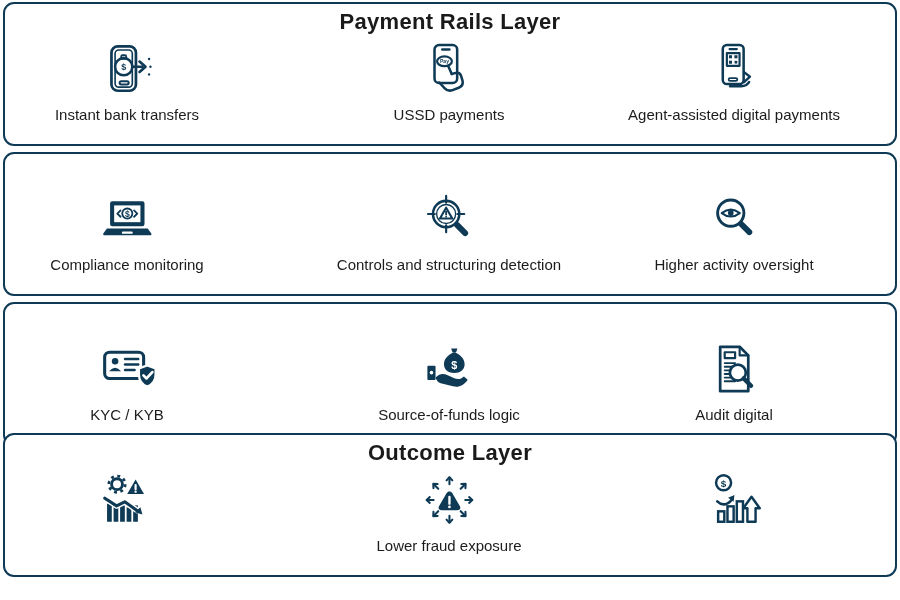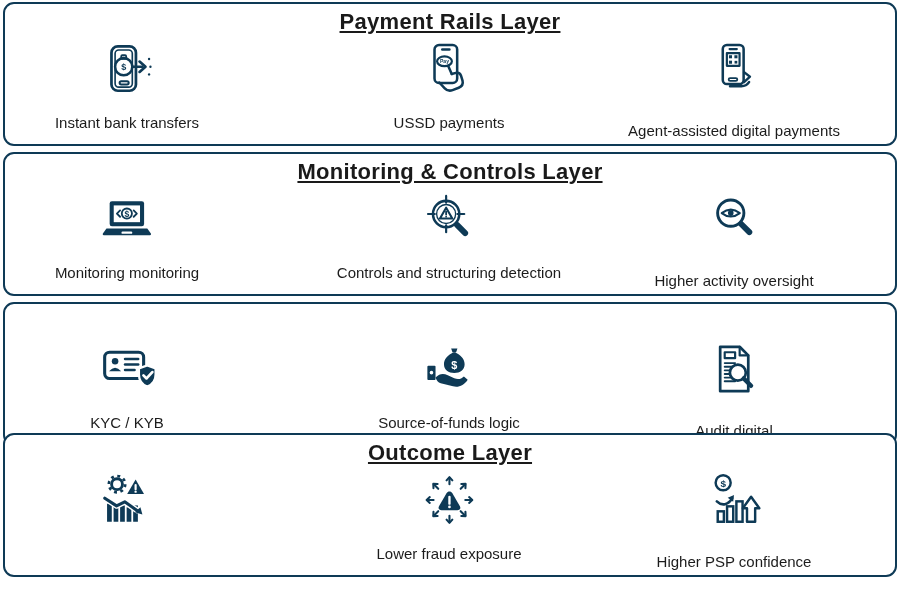--- a/index.html
+++ b/index.html
@@ -1,27 +1,27 @@
 <!DOCTYPE html>
 <html><head>
 <meta charset="utf-8">
 <style>
   html,body{margin:0;padding:0;background:#ffffff;}
   body{width:900px;height:600px;font-family:"Liberation Sans",sans-serif;}
   .diagram{position:relative;width:900px;height:600px;background:#ffffff;overflow:hidden;}
   .layer{position:absolute;left:3px;width:894px;height:144px;box-sizing:border-box;
          border:2.5px solid #0e3a56;border-radius:11px;background:#ffffff;}
   .layer-title{margin:0;padding-top:5px;text-align:center;font-size:22px;font-weight:700;
-               letter-spacing:0.3px;color:#1a1a1a;text-decoration:underline;}
+               letter-spacing:0.3px;color:#1a1a1a;}
   .item{position:absolute;top:36px;transform:translateX(-50%);display:flex;
         flex-direction:column;align-items:center;}
   .item .icon{width:58px;height:58px;color:#0e3a56;}
   .item .icon svg{width:100%;height:100%;display:block;}
-  .item .label{margin-top:16px;font-size:15px;color:#1c1c1c;white-space:nowrap;}
-  .pos-1{left:122px;} .pos-2{left:444px;} .pos-3{left:729px;gap:8px;}
+  .item .label{margin-top:8px;font-size:15px;color:#1c1c1c;white-space:nowrap;}
+  .pos-1{left:122px;} .pos-2{left:444px;} .pos-3{left:729px;}
   .box-1{top:2px;} .box-2{top:152px;} .box-3{top:302px;} .box-4{top:433px;}
   text{font-family:"Liberation Sans",sans-serif;}
 </style>
 </head>
 <body>
 
 <div class="diagram">
 
   <section class="layer box-1">
     <h2 class="layer-title">Payment Rails Layer</h2>
@@ -80,36 +80,35 @@
             <rect x="26.3" y="22.8" width="3.4" height="3.4"></rect>
             <rect x="32.5" y="23" width="3" height="3"></rect>
           </g>
         </svg>
       </span>
       <span class="label">Agent-assisted digital payments</span>
     </div>
   </section>
 
   <section class="layer box-2">
-    <h2 class="layer-title">Monitoring &amp; Controls Layer</h2>
 
     <div class="item pos-1">
       <span class="icon">
         <svg viewBox="0 0 64 64">
           <rect x="13" y="12.5" width="38" height="27.5" rx="2.5" fill="currentColor"></rect>
           <rect x="17.5" y="17" width="29" height="18.5" fill="#ffffff"></rect>
           <circle cx="32" cy="26" r="5.6" fill="none" stroke="currentColor" stroke-width="2"></circle>
           <text x="32" y="29.8" text-anchor="middle" font-size="9.5" font-weight="bold" fill="currentColor">$</text>
           <path d="M24.5 22.5 L21 26 L24.5 29.5" fill="none" stroke="currentColor" stroke-width="2" stroke-linecap="round" stroke-linejoin="round"></path>
           <path d="M39.5 22.5 L43 26 L39.5 29.5" fill="none" stroke="currentColor" stroke-width="2" stroke-linecap="round" stroke-linejoin="round"></path>
           <path d="M9.5 42.5 h45 l4 5.5 q0.8 2 -2 2 h-49 q-2.8 0 -2 -2 z" fill="currentColor"></path>
           <rect x="26" y="45.8" width="12" height="2.6" rx="1.3" fill="#ffffff"></rect>
         </svg>
       </span>
-      <span class="label">Monitoring monitoring</span>
+      <span class="label">Compliance monitoring</span>
     </div>
 
     <div class="item pos-2">
       <span class="icon">
         <svg viewBox="0 0 64 64">
           <g fill="none" stroke="currentColor" stroke-linecap="round" stroke-linejoin="round">
             <circle cx="29" cy="26.5" r="14.5" stroke-width="2.8"></circle>
             <circle cx="29" cy="26.5" r="10.5" stroke-width="1.5"></circle>
             <line x1="29" y1="6.5" x2="29" y2="14" stroke-width="2.4"></line>
             <line x1="29" y1="39" x2="29" y2="46.5" stroke-width="2.4"></line>
@@ -256,17 +255,16 @@
           <circle cx="20.5" cy="13" r="8.3" fill="none" stroke="currentColor" stroke-width="2.7"></circle>
           <text x="20.5" y="17.2" text-anchor="middle" font-size="11" font-weight="bold" fill="currentColor">$</text>
           <path d="M13.5 33.5 c5.5 5.5 13 4 17 -3.5" fill="none" stroke="currentColor" stroke-width="2.9" stroke-linecap="round"></path>
           <path d="M32.5 26.5 l-1 7.5 -6 -4.5 z" fill="currentColor"></path>
           <rect x="14.5" y="44.5" width="6.8" height="11.5" fill="none" stroke="currentColor" stroke-width="2.7"></rect>
           <rect x="24.8" y="39" width="6.8" height="17" fill="none" stroke="currentColor" stroke-width="2.7"></rect>
           <rect x="35.1" y="33.5" width="6.8" height="22.5" fill="none" stroke="currentColor" stroke-width="2.7"></rect>
           <path d="M46.8 56 V41 H42.2 L51.3 28.5 L60.4 41 H55.8 V56 Z" fill="none" stroke="currentColor" stroke-width="2.7" stroke-linejoin="round"></path>
         </svg>
       </span>
-      <span class="label">Higher PSP confidence</span>
     </div>
   </section>
 
 </div>
 
 </body></html>

